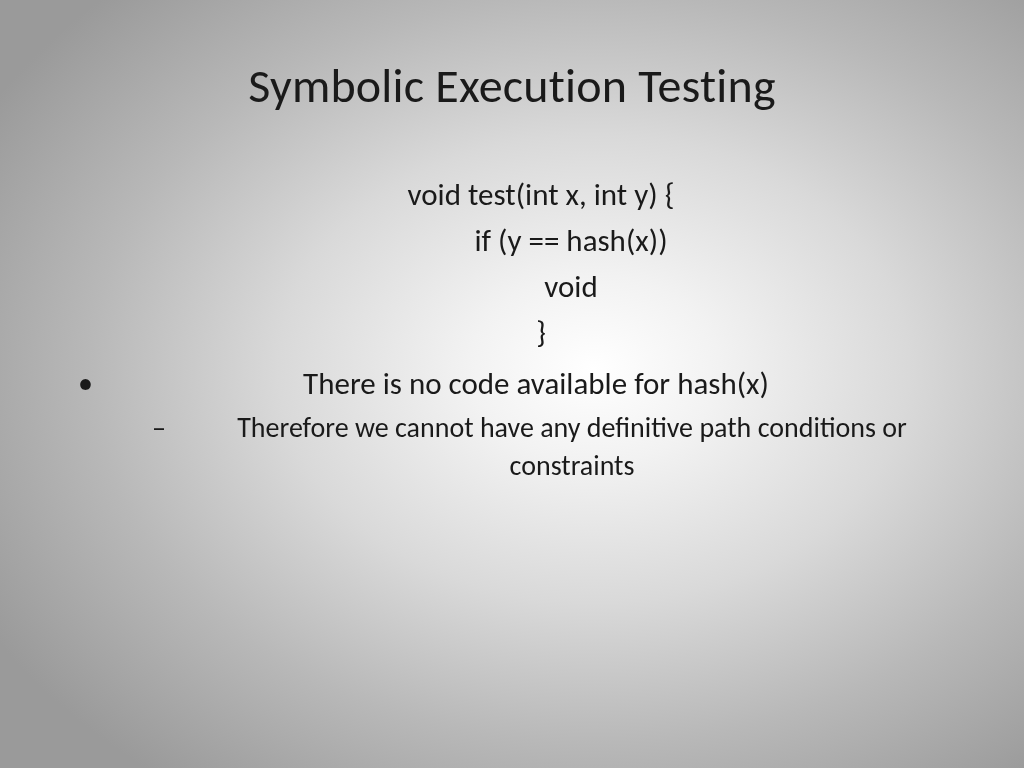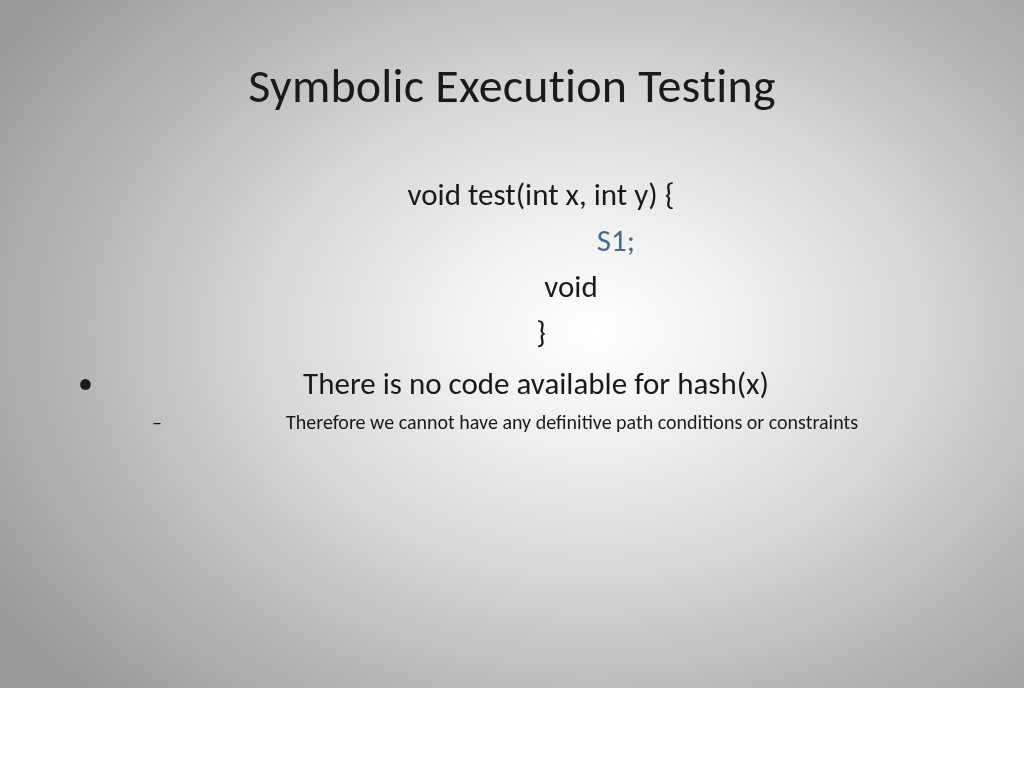--- a/index.html
+++ b/index.html
@@ -5,21 +5,21 @@
   html, body {
     margin: 0;
     padding: 0;
     width: 1024px;
     height: 768px;
     overflow: hidden;
     font-family: Calibri, "Segoe UI", Arial, sans-serif;
   }
   .slide {
     width: 1024px;
-    height: 688px;
+    height: 768px;
     background: radial-gradient(ellipse 700px 520px at 58% 48%, #ffffff 0%, #f2f2f2 18%, #d9d9d9 45%, #b8b8b8 72%, #9a9a9a 100%);
     box-sizing: border-box;
     position: relative;
     color: #1a1a1a;
   }
   .title {
     text-align: center;
     font-size: 48px;
     font-weight: 400;
     padding-top: 56px;
@@ -53,40 +53,40 @@
     position: absolute;
     left: 8px;
     top: 0;
     font-size: 30px;
   }
   .sub-list { list-style: none; margin: 4px 0 8px 0; padding: 0; }
   .sub-list > li {
     position: relative;
     padding-left: 72px;
     margin: 2px 0;
-    font-size: 20px;
+    font-size: 28px;
   }
   .sub-list > li::before {
     content: "–";
     position: absolute;
     left: 44px;
     top: 0;
   }
 </style>
 </head>
 <body>
 
 <div class="slide">
 
   <div class="title">Symbolic Execution Testing</div>
 
   <div class="body">
 
     <div class="code-line ind0">void test(int x, int y) {</div>
-    <div class="code-line ind2 s-accent">S1;</div>
+    <div class="code-line ind1">if (y == hash(x))</div>
     <div class="code-line ind1">void</div>
     <div class="code-line ind0">}</div>
 
     <ul class="bullet-list">
       <li>
         <span>There is no code available for hash(x)</span>
         <ul class="sub-list">
           <li>
             <span>Therefore we cannot have any definitive path conditions or constraints</span>
           </li>

